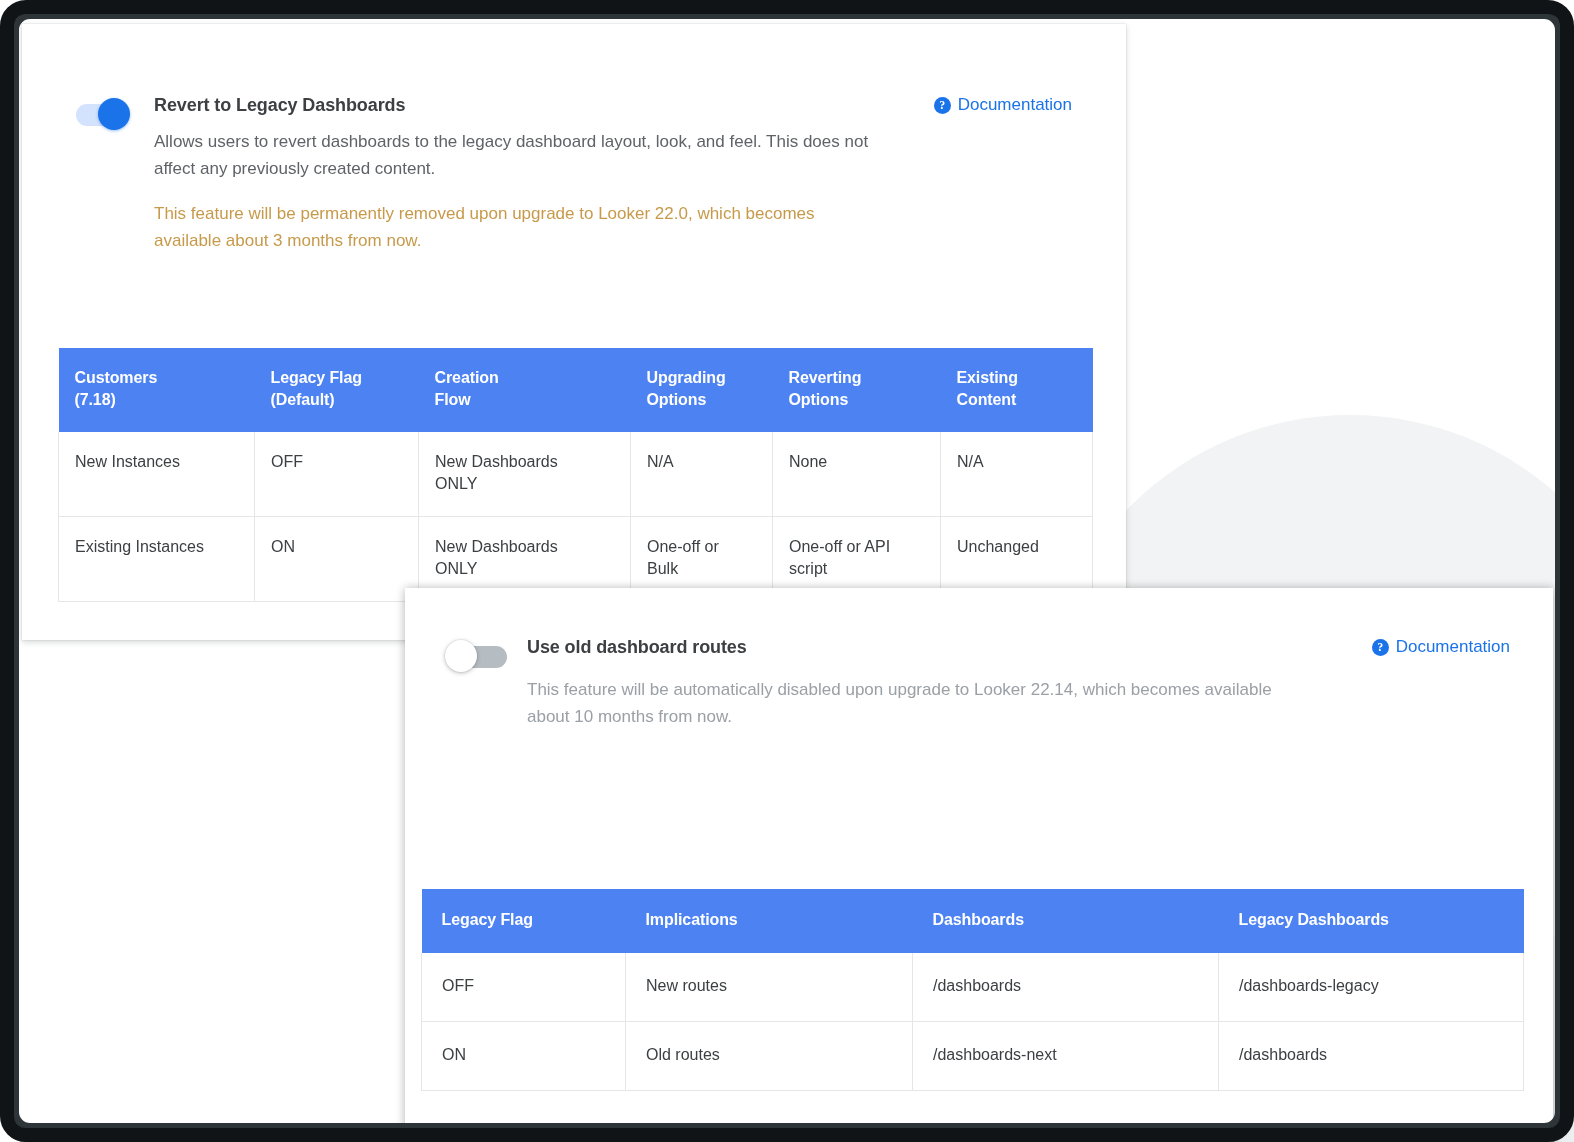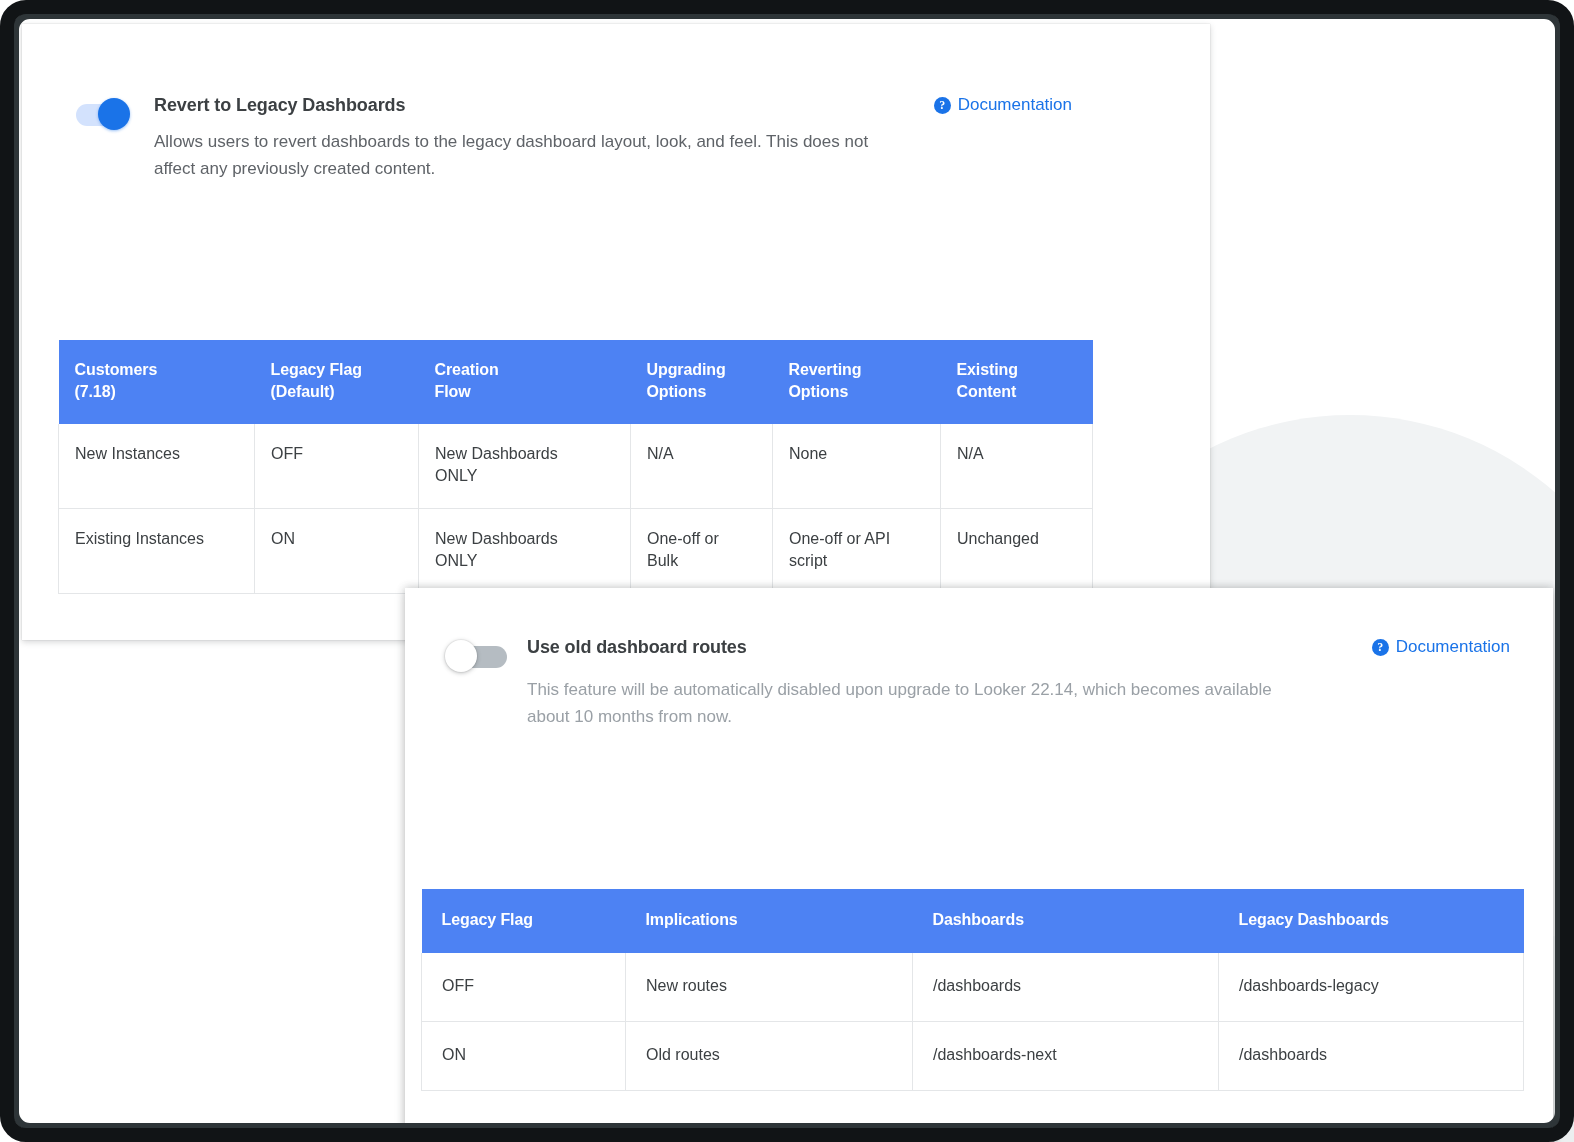--- a/index.html
+++ b/index.html
@@ -67,21 +67,21 @@
   }
 
   
   .card {
     position: absolute;
     background: #ffffff;
   }
   .card-1 {
     left: 22px;
     top: 24px;
-    width: 1188px;
+    width: 1104px;
     height: 616px;
     z-index: 10;
     box-shadow: 0 2px 6px rgba(60,64,67,0.22), 0 0 1px rgba(60,64,67,0.25);
   }
   .card-2 {
     left: 405px;
     top: 588px;
     width: 1148px;
     height: 644px;
     z-index: 20;
@@ -221,21 +221,21 @@
     line-height: 22px;
     border-right: 1px solid #e4e6e8;
     border-bottom: 1px solid #e4e6e8;
     background: #ffffff;
   }
   .data-table td:first-child { border-left: 1px solid #e4e6e8; }
   .data-table tr:last-child td { border-bottom: 1px solid #e4e6e8; }
 
   .table-1 {
     left: 58px;
-    top: 340px;
+    top: 348px;
     width: 1024px;
     z-index: 11;
     padding-left: 16px;
   }
   .table-2 {
     left: 421px;
     top: 889px;
     width: 1102px;
     z-index: 21;
   }
@@ -265,20 +265,21 @@
 
       <div class="feature-body">
         <div class="feature-titlerow">
           <div class="feature-title">Revert to Legacy Dashboards</div>
           <a class="doc-link" href="#">
             <span class="help-icon">?</span>
             <span>Documentation</span>
           </a>
         </div>
         <div class="feature-desc">Allows users to revert dashboards to the legacy dashboard layout, look, and feel. This does not affect any previously created content.</div>
+        <div class="feature-note note-warn">This feature will be permanently removed upon upgrade to Looker 22.0, which becomes available about 3 months from now.</div>
       </div>
     </div>
   </div>
 
   <table class="data-table table-1">
     <colgroup>
       <col style="width:196px">
       <col style="width:164px">
       <col style="width:212px">
       <col style="width:142px">

